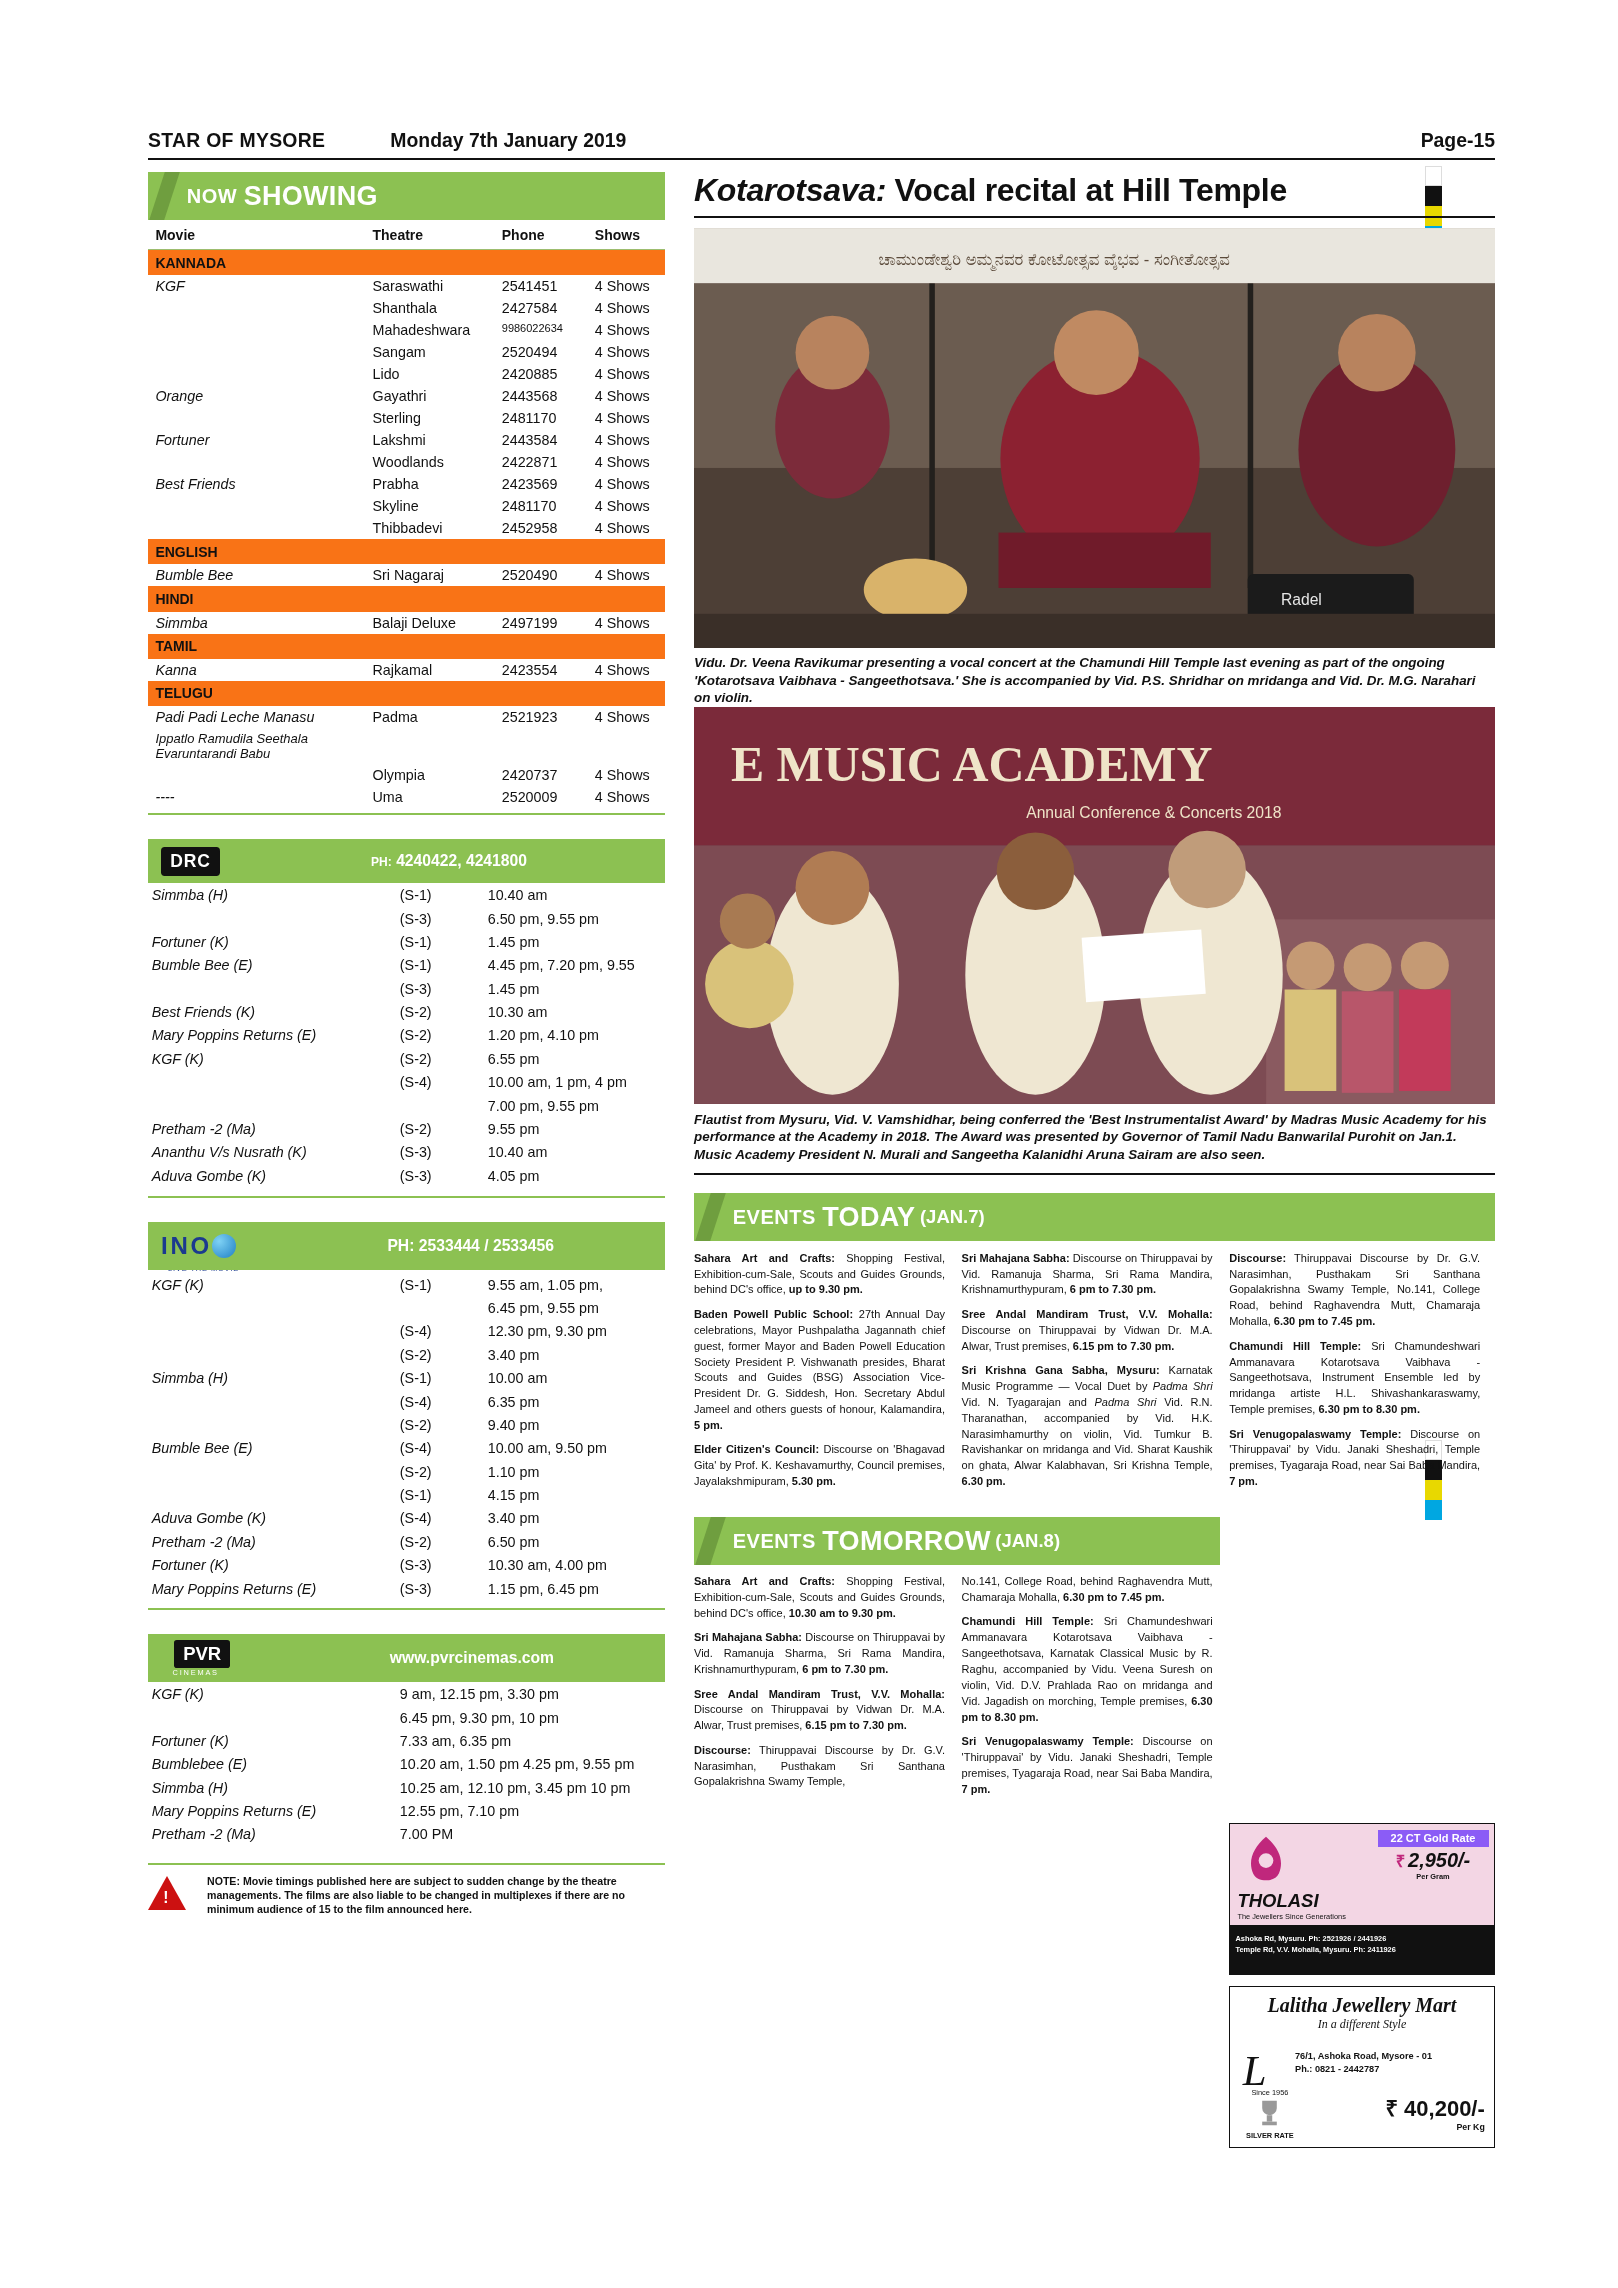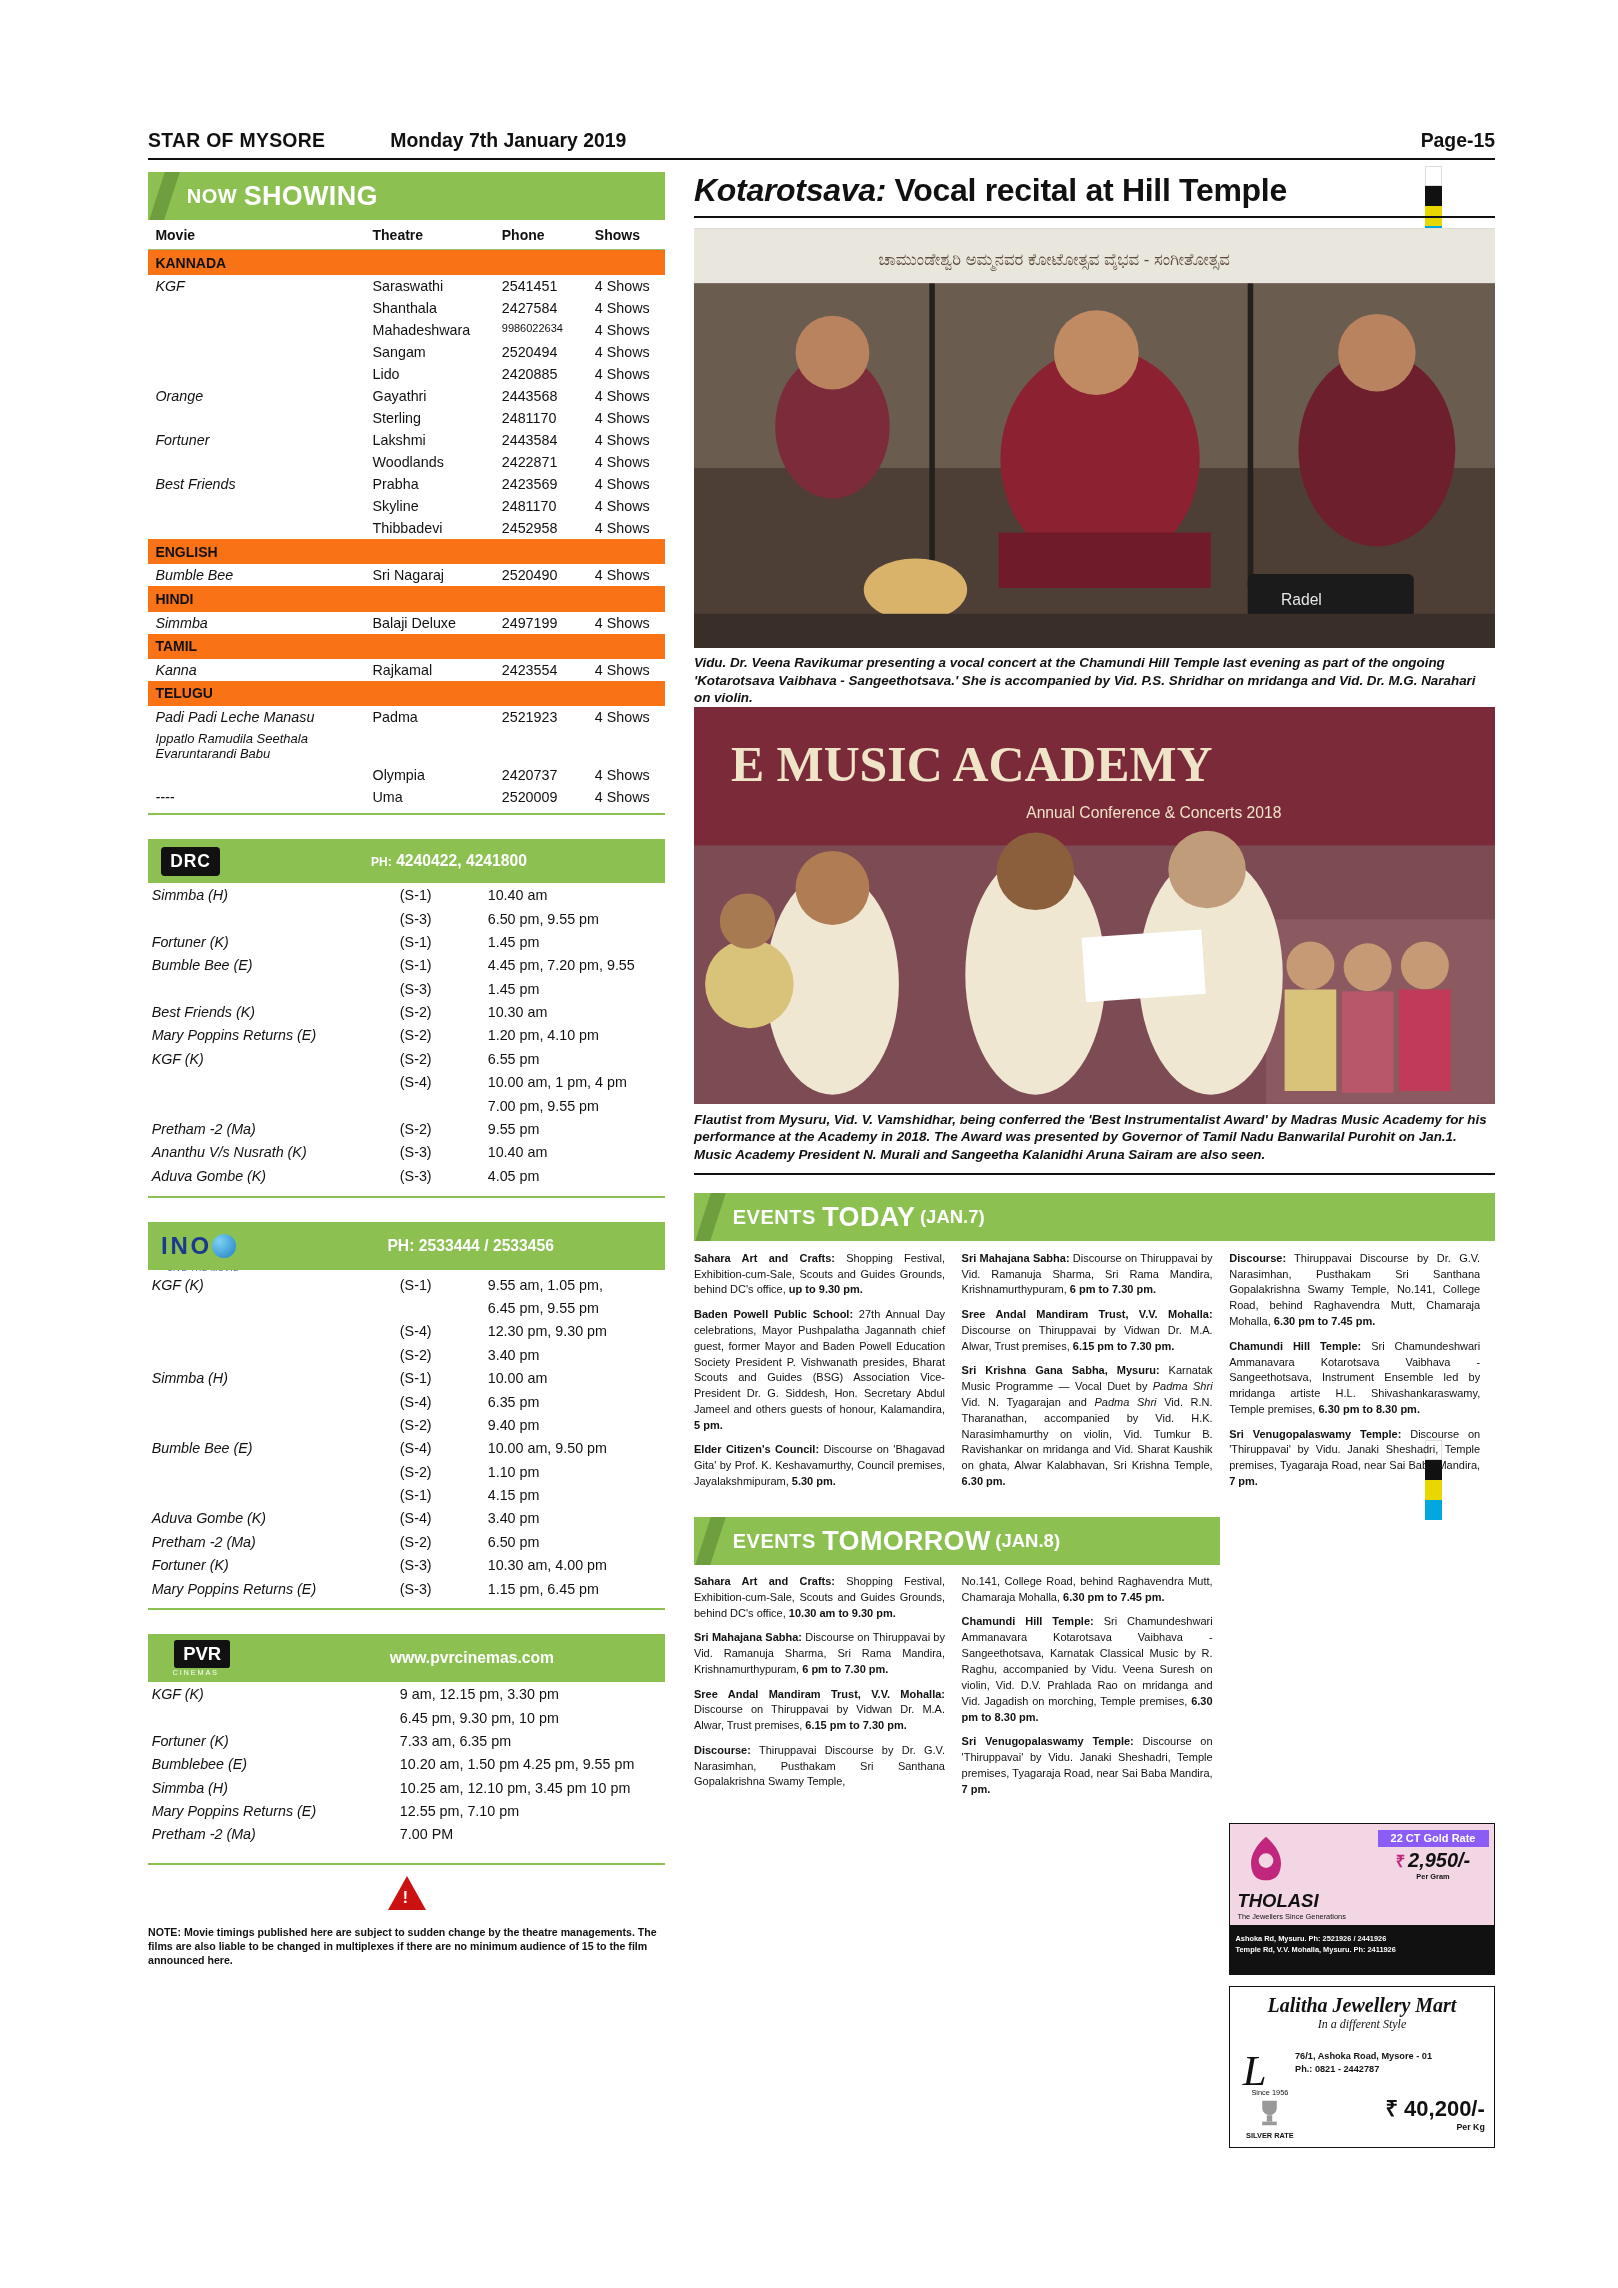--- a/index.html
+++ b/index.html
@@ -82,22 +82,22 @@
   .inox-logo { margin-left:13px; display:flex; align-items:center; gap:2.8px;}
   .inox-logo .ltr { font-size:24px; font-weight:bold; color:#1b3a8f; font-family:"Liberation Sans", sans-serif;}
   .inox-logo .ball { width:24px; height:24px; border-radius:50%; background:radial-gradient(circle at 30% 30%, #7fd2f5, #1f7fc4); display:inline-block;}
 
   .pvrbar { position:relative; background:#8cc152; height:48px; display:flex; align-items:center; margin-top:24px;}
   .pvr-logo { margin-left:13px; background:#111; color:#fff; font-weight:bold; font-size:18.5px; padding:2.8px 9.2px; border-radius:2.8px;}
   .pvr-sub { font-size:7.4px; color:#fff; letter-spacing:1.8px; text-align:center; }
   .pvr-url { margin-left:auto; margin-right:111px; color:#fff; font-size:15.7px; font-weight:bold;}
 
   .note {
-    display:flex; gap:15px; margin-top:16.6px; align-items:center;
-    border-top:2.8px solid #8cc152; padding-top:9.2px;flex-direction:column;
+    display:flex; gap:21px; margin-top:16.6px; align-items:flex-start;
+    border-top:2.8px solid #8cc152; padding-top:9.2px;
   }
   .warn-tri {
     width:0;height:0;border-left:19.4px solid transparent;border-right:19.4px solid transparent;
     border-bottom:34px solid #cc1111; position:relative; flex:none; margin-top:1.8px;
   }
   .warn-tri:after{content:"!";position:absolute;left:-3.7px;top:13px;color:#fff;font-weight:bold;font-size:15.7px;}
   .note-text { font-size:10.6px; line-height:1.35; font-weight:bold; }
 
   
   .colR { position:absolute; left:683px; top:172px; width:801px; }

